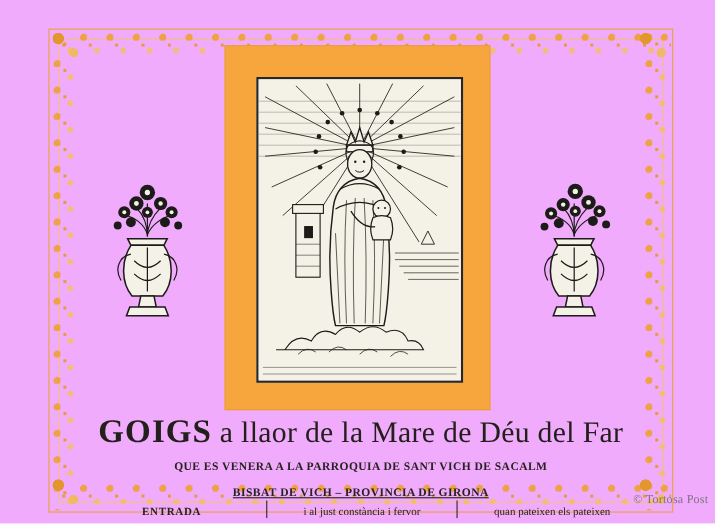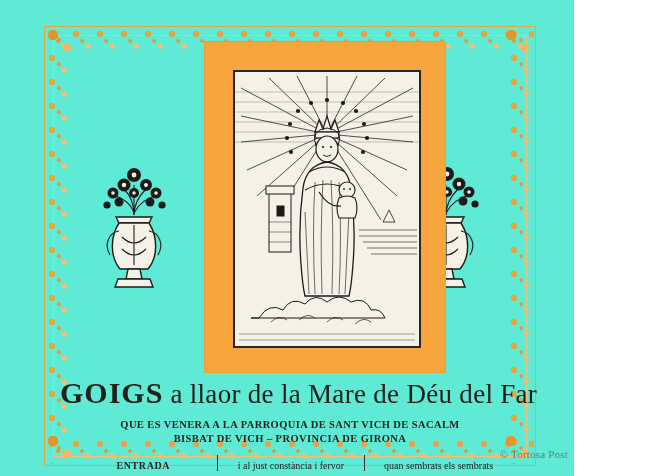--- a/index.html
+++ b/index.html
@@ -9,23 +9,23 @@
   }
   body {
     width: 650px;
     height: 476px;
     overflow: hidden;
     font-family: "Liberation Serif", serif;
   }
 
   .page {
     position: relative;
-    width: 574px;
+    width: 650px;
     height: 476px;
-    background: #5eead4;
+    background: #f0abfc;
   }
 
   
   .frame {
     position: absolute;
     left: 44px;
     top: 26px;
     right: 38px;
     bottom: 10px;
     border: 1px solid #e8a33d;
@@ -136,26 +136,27 @@
   }
   .subtitle1 {
     margin-top: 9px;
     font-family: "Liberation Serif", serif;
     font-weight: bold;
     font-size: 10.5px;
     letter-spacing: .4px;
     color: #26231f;
   }
   .subtitle2 {
-    margin-top: 3px;
+    margin-top: 13px;
     font-family: "Liberation Serif", serif;
     font-weight: bold;
     font-size: 10.5px;
     letter-spacing: .4px;
     color: #26231f;
+    text-decoration: underline;
   }
 
   
   .verses {
     position: absolute;
     left: 70px;
     right: 62px;
     top: 455px;
     display: flex;
     align-items: flex-end;
@@ -449,18 +450,18 @@
     <div class="maintitle"><span class="goigs">GOIGS</span><span> a llaor de la Mare de Déu del Far</span></div>
     <div class="subtitle1">QUE ES VENERA A LA PARROQUIA DE SANT VICH DE SACALM</div>
     <div class="subtitle2">BISBAT DE VICH – PROVINCIA DE GIRONA</div>
   </div>
 
   <div class="verses">
     <div class="vcol first">ENTRADA</div>
     <div class="vsep"></div>
     <div class="vcol">i al just constància i fervor</div>
     <div class="vsep"></div>
-    <div class="vcol">quan sembrats els sembrats</div>
+    <div class="vcol">quan pateixen els pateixen</div>
   </div>
 
   <div class="watermark"><span class="c">©</span> <span>Tortosa Post</span></div>
 
 </div>
 
 </body></html>

